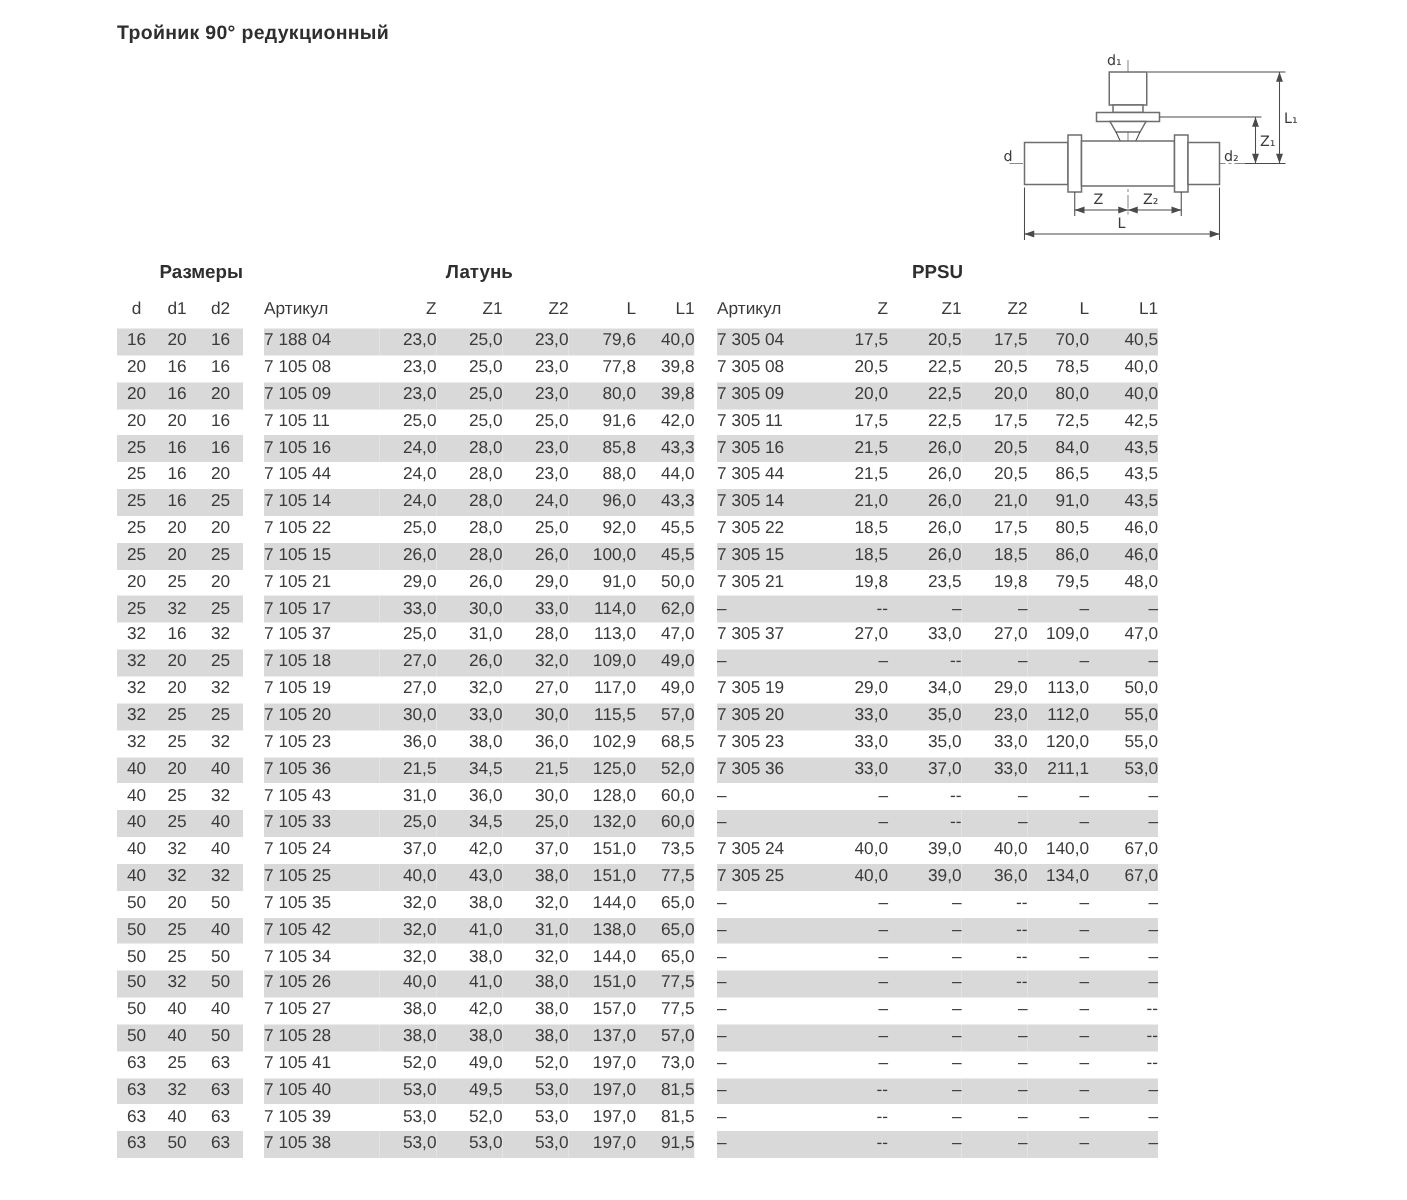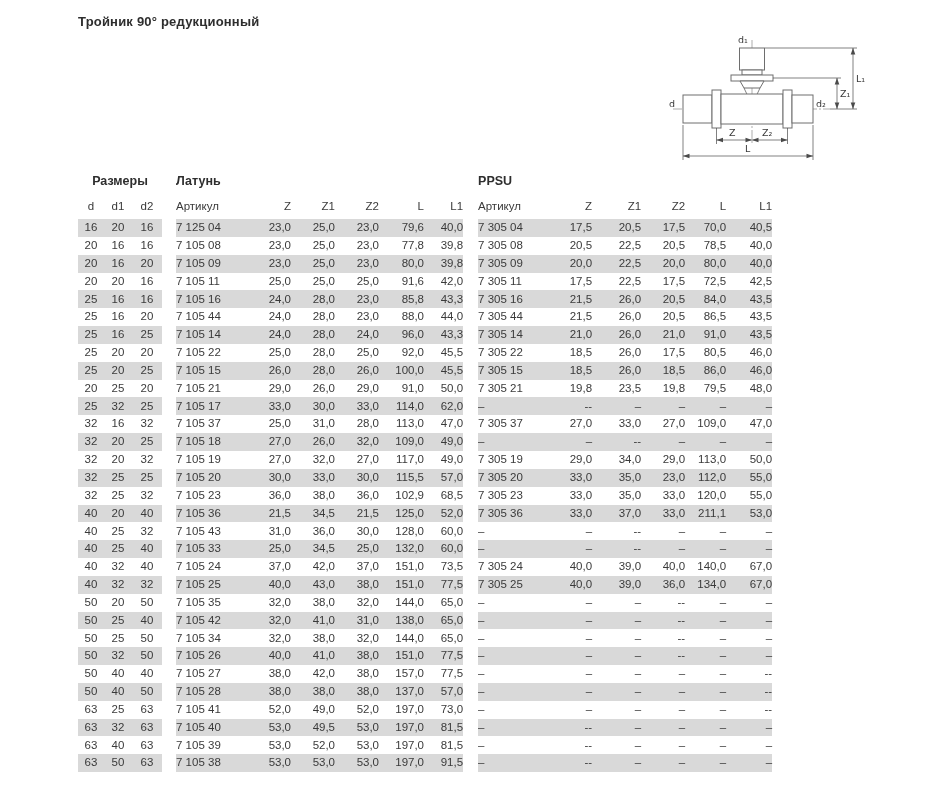--- a/index.html
+++ b/index.html
@@ -17,22 +17,22 @@
   table.dim{
     position:absolute;left:78px;top:168px;
     border-collapse:collapse;table-layout:fixed;width:694px;
   }
   table.dim td{
     font-size:11.5px;height:17.85px;padding:0;white-space:nowrap;
     vertical-align:middle;color:#3a3a3a;line-height:1;
   }
   tr.group-row td{height:26px;font-size:12.5px;font-weight:bold;color:#2e2e2e;}
   tr.colhead-row td{height:25px;}
-  td.gh-left{text-align:center;padding-left:12px;}
-  td.gh-center{}
+  td.gh-left{text-align:right;padding-left:12px;}
+  td.gh-center{text-align:center;}
   td.size{text-align:center;}
   td.art{text-align:left;padding-left:5px;}
   td.num{text-align:right;padding-right:4px;}
   td.l1{padding-right:7px;}
   td.gap{background:#ffffff !important;}
   tbody tr:nth-child(odd) td:not(.gap){background:#d9d9d9;}
 
   svg text{font-family:"DejaVu Sans","Liberation Sans",sans-serif;font-size:9.5px;fill:#3a3a3a;}
   svg .part{fill:#ffffff;stroke:#6e6e6e;stroke-width:1;}
   svg .dim-line{stroke:#4a4a4a;stroke-width:0.7;fill:none;}
@@ -156,21 +156,21 @@
       <td class="num">L</td>
       <td class="num l1">L1</td>
     </tr>
   </thead>
   <tbody>
       <tr>
         <td class="size">16</td>
         <td class="size">20</td>
         <td class="size">16</td>
         <td class="gap"></td>
-        <td class="art">7 125 04</td>
+        <td class="art">7 188 04</td>
         <td class="num">23,0</td>
         <td class="num">25,0</td>
         <td class="num">23,0</td>
         <td class="num">79,6</td>
         <td class="num l1">40,0</td>
         <td class="gap"></td>
         <td class="art">7 305 04</td>
         <td class="num">17,5</td>
         <td class="num">20,5</td>
         <td class="num">17,5</td>

